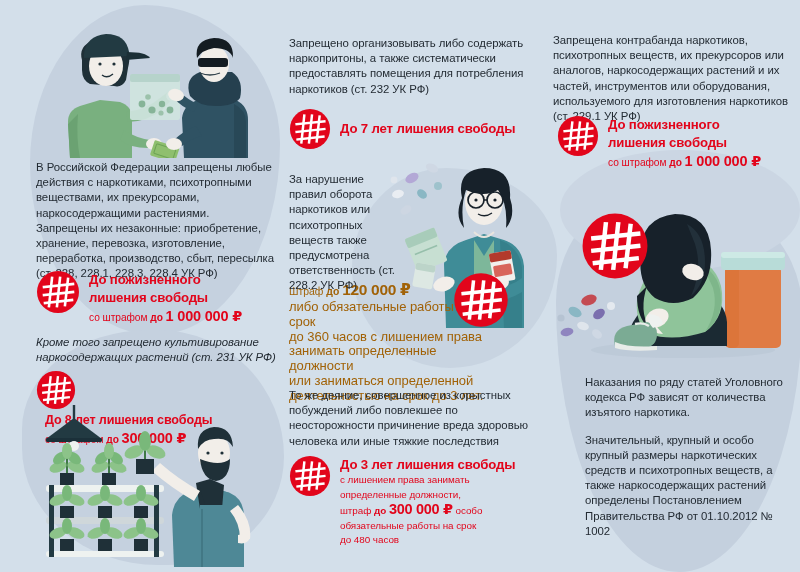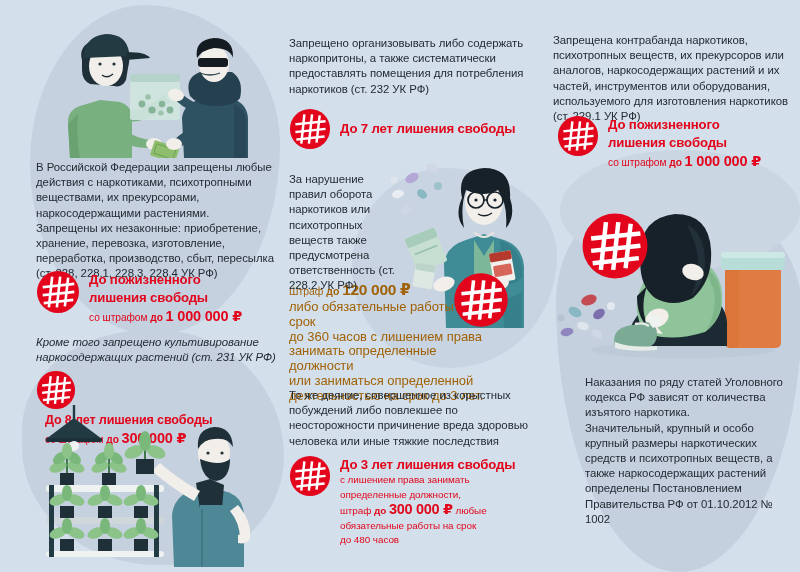--- a/index.html
+++ b/index.html
@@ -31,21 +31,21 @@
   .col-right{left:543px;width:257px;}
 
   .body-text{
     position:absolute;
     color:#232b33;
     font-size:11.4px;
     line-height:15.2px;
     letter-spacing:-0.05px;
   }
   .body-text p{margin:0;}
-  .body-text p + p{}
+  .body-text p + p{margin-top:12px;}
 
   
   .penalty{position:absolute;display:flex;align-items:flex-start;}
   .bars-icon{flex:0 0 auto;position:relative;}
   .bars-icon svg{display:block;}
   .penalty-text{margin-left:9px;color:#e2051b;}
   .p-head{
     font-weight:bold;
     font-size:13.2px;
     line-height:15px;
@@ -409,21 +409,21 @@
             <line x1="8" y1="25" x2="37" y2="22"></line>
             <line x1="9" y1="33" x2="36" y2="30"></line>
           </g>
         </svg>
       </span>
       <span class="penalty-text">
         <span class="p-head">До 3 лет лишения свободы</span>
         <span class="p-list" style="display:block;">с лишением права занимать</span>
         <span class="p-list" style="display:block;">определенные должности,</span>
         <span class="p-list" style="display:block;">
-          <span>штраф </span><b>до </b><span class="big">300 000 ₽</span><span> любые</span>
+          <span>штраф </span><b>до </b><span class="big">300 000 ₽</span><span> особо</span>
         </span>
         <span class="p-list" style="display:block;">обязательные работы на срок</span>
         <span class="p-list" style="display:block;">до 480 часов</span>
       </span>
     </div>
   </div>
 
   <div class="col col-right">
 
     <div class="body-text" style="left:10px;top:33px;width:240px;">Запрещена контрабанда наркотиков, психотропных веществ, их прекурсоров или аналогов, наркосодержащих растений и их частей, инструментов или оборудования, используемого для изготовления наркотиков (ст. 229.1 УК РФ)</div>

